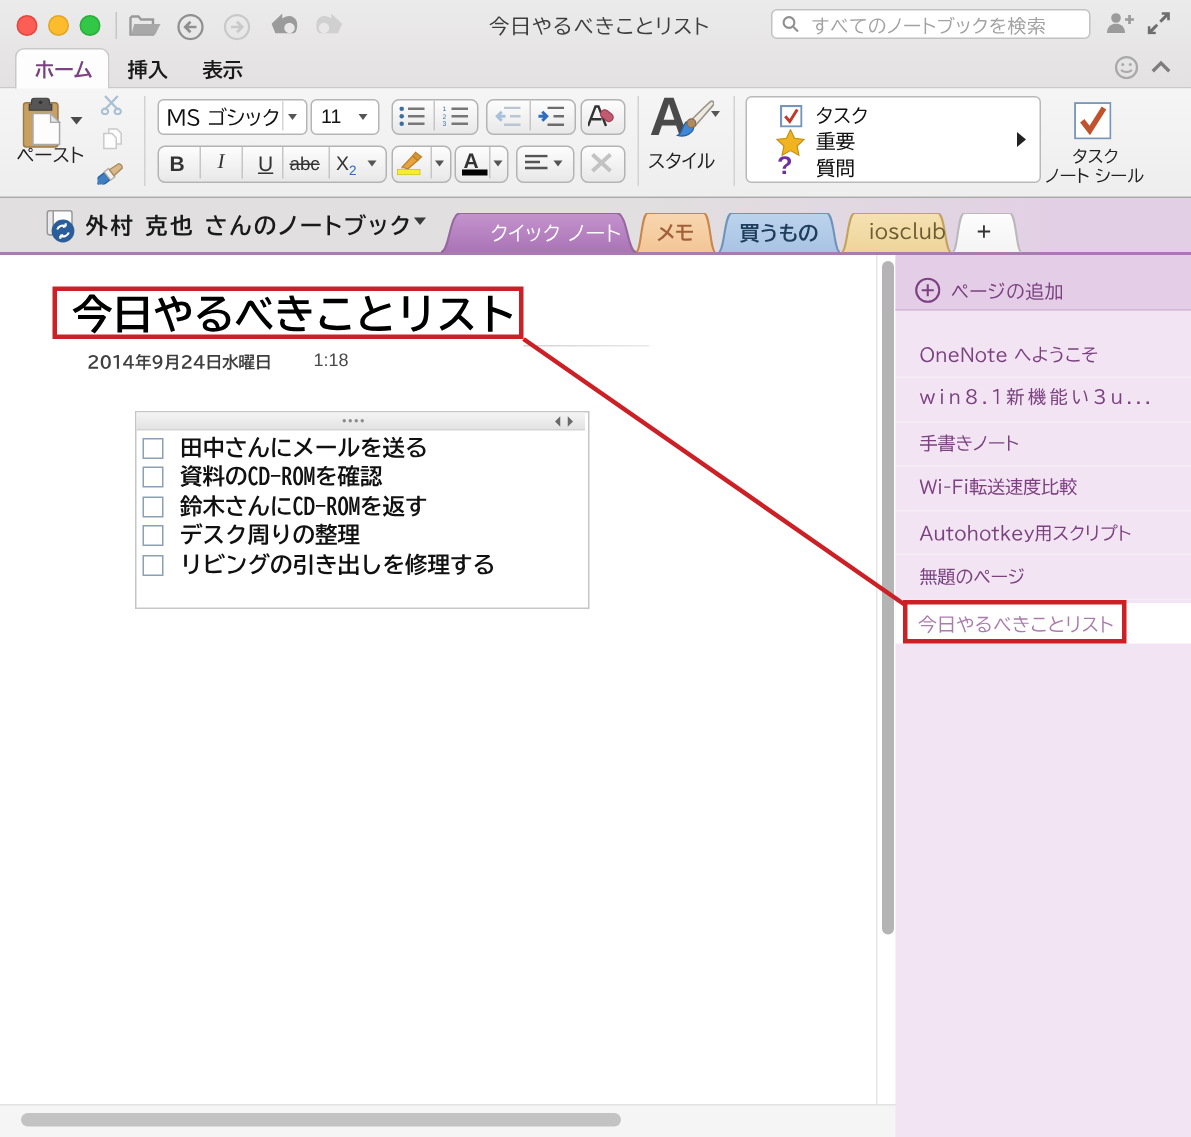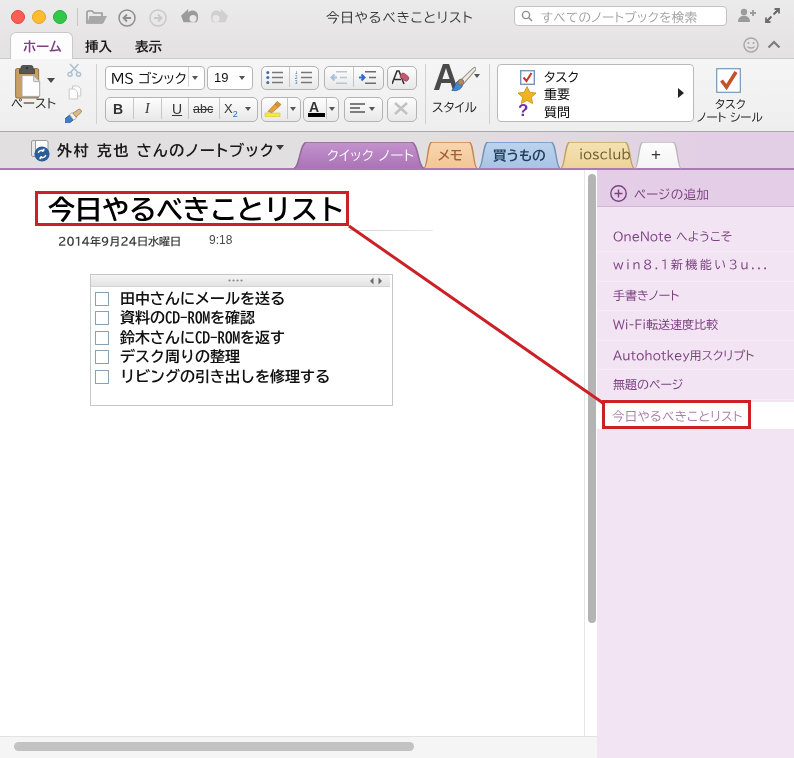--- a/index.html
+++ b/index.html
@@ -110,21 +110,21 @@
 <path d="M9.6 5 L17 5.6 Q18.6 7.5 17 9.4 L9.6 10 Z" fill="#d9b98c" stroke="#ab8a5c" stroke-width="0.9"></path>
     </g>
   </svg>
 <div class="abs" style="left:105px;top:66px;width:98px;height:22px;background:#fff;border:1px solid #b5b5b5;border-radius:4px;"></div>
 <svg style="position:absolute;left:111px;top:69.5px;" width="77" height="18" viewBox="0 -13.5 77 18">
     <path fill="#111" d="M1.2 -10.6H3.1L5.6 -5.4Q6.2 -4.1 6.6 -3.1H6.6Q7 -4.1 7.6 -5.4L10.1 -10.6H12V0.3H10.8V-5.7Q10.8 -8.3 10.8 -9.6H10.8Q10.2 -8.1 9.5 -6.6L7.1 -1.5H6.2L3.7 -6.6Q3 -8.1 2.5 -9.6H2.4Q2.4 -8.3 2.5 -5.9V-5.7V0.3H1.2Z M14.5 -2.1Q15.9 -0.6 18.1 -0.6Q19.2 -0.6 19.8 -1Q20.5 -1.6 20.5 -2.4Q20.5 -3.3 19.8 -3.9Q19.3 -4.3 17.9 -4.8L17.2 -5Q15.9 -5.5 15.3 -6Q14.4 -6.7 14.4 -7.9Q14.4 -9.2 15.3 -10Q16.3 -10.8 17.9 -10.8Q19.9 -10.8 21.4 -9.6L20.8 -8.6Q19.6 -9.7 17.9 -9.7Q16.8 -9.7 16.2 -9.2Q15.7 -8.8 15.7 -8Q15.7 -7.3 16.1 -6.9Q16.7 -6.4 18 -6L18.8 -5.7Q20.4 -5.2 21.1 -4.5Q21.9 -3.7 21.9 -2.5Q21.9 -1 20.8 -0.2Q19.8 0.5 18.1 0.5Q15.4 0.5 13.8 -1.3Z M28.6 -9.4H36.6L37.7 -8.6V-0.3H28.3V-1.3H36.6V-8.5H28.6ZM37.7 -9Q37.3 -10.2 36.7 -11.2L37.5 -11.4Q38.1 -10.5 38.5 -9.3ZM39.4 -9.5Q39 -10.5 38.3 -11.6L39.1 -11.8Q39.8 -10.9 40.2 -9.8Z M45.8 -8.3Q44.1 -9.1 42.2 -9.7L42.5 -10.6Q44.5 -10.1 46.1 -9.3ZM44.4 -5Q43 -5.6 40.8 -6.3L41.2 -7.3Q43.2 -6.7 44.8 -6ZM41.7 -0.8Q44.1 -1 45.6 -1.5Q48 -2.4 49.4 -4.7Q50.3 -6.2 50.8 -8.5L51.7 -7.9Q51.1 -5.2 50.1 -3.6Q48.7 -1.6 46.4 -0.6Q44.7 0 42 0.2Z M54.5 -4.2Q54.1 -6.1 53.4 -7.7L54.3 -8.1Q54.9 -6.7 55.5 -4.6ZM57.5 -4.8Q57.1 -6.6 56.4 -8.2L57.3 -8.6Q57.9 -7.2 58.4 -5.1ZM55.6 -0.3Q58.8 -1.2 60 -3.4Q60.9 -5.1 61.3 -8.5L62.3 -8.2Q62 -5.7 61.5 -4.3Q60.7 -2.2 59.3 -1Q58.1 -0.1 56.2 0.5Z M73.7 -9.3 74.5 -8.6Q73.8 -4.6 71.8 -2.4Q70 -0.5 66.6 0.6L65.9 -0.4Q69.3 -1.3 71 -3.3Q72.7 -5.2 73.3 -8.3H68.5Q67.2 -6.3 65.3 -5L64.6 -5.8Q65.9 -6.7 66.8 -7.7Q67.9 -9.1 68.5 -10.9L69.6 -10.7Q69.3 -9.9 69 -9.3Z"></path>
   </svg>
 <div class="abs" style="left:188px;top:67px;width:1px;height:20px;background:#d5d5d5;"></div>
 <div class="abs" style="left:192px;top:75.5px;width:0;height:0;border-left:3.5px solid transparent;border-right:3.5px solid transparent;border-top:4.5px solid #555;"></div>
 <div class="abs" style="left:207px;top:66px;width:44px;height:22px;background:#fff;border:1px solid #b5b5b5;border-radius:4px;"></div>
-<div class="abs" style="left:214px;top:70px;font-size:13px;color:#111;">19</div>
+<div class="abs" style="left:214px;top:70px;font-size:13px;color:#111;">11</div>
 <div class="abs" style="left:239px;top:75.5px;width:0;height:0;border-left:3.5px solid transparent;border-right:3.5px solid transparent;border-top:4.5px solid #555;"></div>
 <div class="abs" style="left:261px;top:66px;width:56px;height:22px;background:linear-gradient(#fdfdfd,#e9e8e8);border:1px solid #b3b3b3;border-radius:5px;"></div>
 <div class="abs" style="left:289px;top:67px;width:1px;height:20px;background:#c6c6c6;"></div>
 <svg class="abs" style="left:266px;top:71px" width="18" height="13" viewBox="0 0 18 13">
 <circle cx="1.8" cy="1.5" r="1.5" fill="#3a6ea5"></circle>
     <circle cx="1.8" cy="6.5" r="1.5" fill="#3a6ea5"></circle>
     <circle cx="1.8" cy="11.5" r="1.5" fill="#3a6ea5"></circle>
 <path d="M6 1.5 H17 M6 6.5 H17 M6 11.5 H17" stroke="#777" stroke-width="1.6"></path>
   </svg>
 <svg class="abs" style="left:295px;top:71px" width="18" height="13" viewBox="0 0 18 13">
@@ -301,21 +301,21 @@
 <div class="abs" style="left:651px;top:145px;font-size:17px;color:#333;font-weight:300;">+</div>
 <div class="abs" style="left:0;top:170px;width:597px;height:566px;background:#fff;"></div>
 <div class="abs" style="left:349px;top:230px;width:84px;height:1px;background:linear-gradient(90deg,#d2d2d2,#e9e9e9);"></div>
 <svg style="position:absolute;left:48px;top:192.0px;" width="299" height="36" viewBox="0 -27 299 35">
     <path fill="#000" d="M19.5 -14.6V-12.6H7.9V-14.4Q5.2 -12.3 2.1 -10.8L0.4 -13.2Q3.8 -14.7 6.3 -16.7Q9.4 -19.3 11.7 -23.1H14.9Q19.1 -17.4 26.7 -13.8L25 -11.3Q22.1 -12.7 19.5 -14.6ZM18.8 -15.1Q15.6 -17.6 13.4 -20.6Q11.7 -17.7 8.8 -15.1ZM4 -9.5H21.1L22.8 -8.1Q18.8 -1 15.2 2.8L12.6 1.1Q16.1 -2.4 18.6 -6.9H4Z M50.7 -21.6V2.1H47.6V0H33.4V2.1H30.3V-21.6ZM33.4 -19V-12.4H47.6V-19ZM33.4 -9.8V-2.8H47.6V-9.8Z M60.1 -21.1Q61.2 -19 62.5 -15.9Q63.8 -16.3 65.9 -17Q67 -17.4 67.5 -17.5Q66.6 -19.7 65.6 -21.5L68 -22.4Q69.2 -20.5 70.2 -18.2Q71.9 -18.5 73.1 -18.5Q75.6 -18.5 77.2 -17.3Q77.4 -17.1 77.6 -16.9Q79.4 -15 79.4 -12.4Q79.4 -8.3 76.3 -6.6Q74.4 -5.6 70.4 -5.1L69.4 -7.6Q73 -7.9 74.8 -9Q76.4 -10 76.4 -12.5Q76.4 -14.1 75.5 -15Q74.6 -16 73.1 -16Q72.4 -16 71.2 -15.8Q71.8 -14.1 72.4 -12.2L69.8 -11Q69.2 -13.4 68.5 -15.1Q66.2 -14.4 63.5 -13.4Q66.7 -5.7 68.7 0.9L66 1.8Q63.9 -5.2 60.9 -12.5L60.4 -12.3Q57.3 -11.1 56.1 -10.6L55.1 -13.2L55.5 -13.4Q58.5 -14.5 59.8 -15Q58.6 -17.9 57.4 -20.2Z M86 -21.6H100.8L102.2 -19.4Q95.3 -15.2 90.3 -11.8Q93.6 -13.2 96.8 -13.2Q99.8 -13.2 101.7 -12.2Q103.6 -11.4 104.6 -9.9Q105.6 -8.3 105.6 -6.2Q105.6 -3.3 103.6 -1.3Q102.3 0 100.2 0.7Q97.4 1.6 94.1 1.6Q90.3 1.6 88.5 0.2Q87.1 -0.9 87.1 -2.8Q87.1 -4.2 88.1 -5.3Q89.6 -7 92.3 -7Q95.1 -7 96.8 -5.1Q98 -3.7 98.5 -1.4Q102.6 -2.7 102.6 -6.2Q102.6 -8.8 100.4 -10.1Q98.9 -10.9 96.7 -10.9Q93.3 -10.9 90.5 -10Q88.5 -9.3 85.1 -6.7L83.3 -8.9Q86.9 -12.1 91.6 -15.3Q94.8 -17.6 97.3 -19H86ZM96 -0.9Q95.1 -4.6 92.3 -4.6Q90.8 -4.6 90.1 -3.7Q89.8 -3.2 89.8 -2.7Q89.8 -1.7 91.3 -1.2Q92.4 -0.8 94.1 -0.8Q94.9 -0.8 96 -0.9Z M109.1 -4.5Q111 -6.9 112.7 -9.8Q114.9 -13.7 116.5 -17.4Q117.2 -19.2 118.9 -19.2Q119.8 -19.2 120.6 -18.6Q121.1 -18.2 122.1 -16.5Q123.4 -14.2 125.8 -11Q129.7 -5.9 133.8 -2.2L131.9 0.4Q125.8 -5.3 119.5 -15Q119.1 -15.7 118.9 -15.7Q118.6 -15.7 118.2 -14.5Q117 -11.5 114.8 -7.6Q113.2 -4.8 111.5 -2.5ZM127.7 -14.3Q127 -16.4 125.1 -19.1L127.1 -19.8Q128.8 -17.5 129.8 -15.2ZM131.1 -16.1Q130.2 -18.5 128.5 -20.9L130.5 -21.6Q132 -19.7 133.1 -17Z M137.7 -19.4H145.7Q145.2 -20.7 144.7 -22.4L147.6 -22.5Q148.2 -20.8 148.6 -19.4H157.8V-16.9H149.6Q150.3 -15 151.3 -13.1H159.6V-10.5H152.6Q154 -8.1 155.4 -6.2L152.4 -5.4Q150.9 -7.5 149.3 -10.5H137.2V-13.1H148.1Q147.4 -14.7 146.6 -16.9H137.7ZM155.2 1.2Q152.7 1.4 150.5 1.4Q144.8 1.4 142.3 0.3Q138.7 -1.2 138.7 -4.4Q138.7 -6.2 139.7 -7.3L142.1 -6Q141.7 -5.2 141.7 -4.4Q141.7 -2.7 143.9 -2Q146 -1.3 150.1 -1.3Q152.2 -1.3 155 -1.5Z M167.6 -20.3H183.8V-17.4H167.6ZM185.7 -0Q181.5 0.6 176.7 0.6Q171.8 0.6 168.8 -0.3Q167.6 -0.7 166.7 -1.4Q165.1 -2.6 165.1 -4.8Q165.1 -7.5 167.2 -9.5L169.5 -8Q168.2 -6.5 168.2 -5.2Q168.2 -3.7 170 -3.1Q171 -2.8 173 -2.6Q174.8 -2.4 176.6 -2.4Q181.2 -2.4 185.3 -3Z M212.8 0.6Q208.9 1.1 204.8 1.1Q198.6 1.1 196.1 0.3Q194.4 -0.3 193.3 -1.4Q192.1 -2.7 192.1 -4.6Q192.1 -7.1 193.8 -9Q195.2 -10.7 198.4 -12.3Q196.6 -16.4 195.1 -21.6L198.1 -22.4Q199.4 -17.4 201 -13.6Q206 -15.9 211.7 -17.4L212.6 -14.8Q206.4 -13.2 200.2 -10.3Q198.3 -9.4 197.5 -8.8Q195.1 -7.1 195.1 -4.9Q195.1 -3.1 197.3 -2.4Q199.1 -1.8 203.8 -1.8Q208.2 -1.8 212.5 -2.3Z M221.1 -22H224.2V-7.6H221.1ZM234.7 -22.3H237.7V-12.8Q237.7 -7.9 236.9 -5.4Q236.3 -3.4 235.1 -2.1Q232.7 0.5 227.4 1.7L225.8 -1Q231.7 -2.2 233.3 -4.9Q234.4 -6.7 234.6 -9.4Q234.7 -10.6 234.7 -12.8Z M247 -20.4H262.9L264.6 -18.8Q262.4 -13.6 259.3 -9.3Q263.7 -5.8 267.7 -1.5L265.5 0.9Q261.6 -3.5 257.6 -7Q253.3 -1.9 246.6 1L245.1 -1.7Q250 -3.7 253.2 -6.7Q256.3 -9.5 258.8 -13.6Q260.2 -15.8 261 -17.7H247Z M277.3 -22.3H280.4V-14.8Q288.3 -12.3 293.5 -9.8L292 -7Q287 -9.5 280.4 -11.7V1.6H277.3Z"></path>
   </svg>
 <div class="abs" style="left:35px;top:191px;width:308px;height:29px;border:3px solid #cb2026;z-index:60;"></div>
 <svg style="position:absolute;left:58px;top:234.0px;" width="125" height="15" viewBox="0 -11 125 14">
     <path fill="#3f3f3f" d="M1 0.3V-0.9Q1.5 -2.5 3.7 -4L4 -4.2Q5 -4.9 5.4 -5.3Q5.8 -5.8 5.8 -6.3Q5.8 -6.8 5.5 -7.1Q5 -7.7 4.2 -7.7Q2.9 -7.7 1.8 -6.6L0.9 -7.4Q1.3 -7.9 1.8 -8.2Q2.9 -8.8 4.2 -8.8Q5.2 -8.8 6 -8.4Q6.6 -8.1 7 -7.5Q7.3 -7 7.3 -6.3Q7.3 -5.4 6.7 -4.7Q6.2 -4.2 5 -3.4L4.7 -3.2Q3.4 -2.3 3 -1.9Q2.5 -1.4 2.4 -1H7.4V0.3Z M12.5 -8.9Q14.2 -8.9 15.2 -7.4Q15.9 -6.2 15.9 -4.2Q15.9 -2.3 15.3 -1.1Q14.4 0.5 12.5 0.5Q10.9 0.5 10 -0.9Q9.1 -2.1 9.1 -4.2Q9.1 -6.3 10 -7.6Q10.9 -8.9 12.5 -8.9ZM12.5 -7.7Q11.7 -7.7 11.2 -6.7Q10.7 -5.8 10.7 -4.2Q10.7 -2.6 11.1 -1.7Q11.6 -0.7 12.5 -0.7Q13.3 -0.7 13.8 -1.5Q14.4 -2.4 14.4 -4.2Q14.4 -5.8 13.9 -6.7Q13.4 -7.7 12.5 -7.7Z M19.9 0.3V-7.3Q18.8 -6.9 17.8 -6.8L17.5 -7.8Q19.2 -8.3 20.3 -8.8H21.3V0.3Z M28.1 -8.7H29.8V-2.9H31.4V-1.8H29.8V0.3H28.5V-1.8H24V-2.9ZM28.5 -2.9V-5.5Q28.5 -6.4 28.5 -7.5H28.5Q28 -6.4 27.6 -5.8L25.6 -2.9Z M38.7 -7.3V-5.6H41.6V-4.5H38.7V-2.7H42.7V-1.6H38.7V1H37.5V-1.6H32.3V-2.7H33.9V-5.6H37.5V-7.3H34.7Q34.1 -6.5 33.4 -5.7L32.6 -6.6Q34 -7.9 34.6 -9.5L35.8 -9.3Q35.6 -8.7 35.4 -8.3H42.2V-7.3ZM37.5 -2.7V-4.5H35.1V-2.7Z M48.9 -3.8Q48.6 -3.4 48.1 -3.1Q47.4 -2.7 46.6 -2.7Q45.4 -2.7 44.6 -3.5Q43.7 -4.3 43.7 -5.7Q43.7 -6.9 44.4 -7.7Q45.4 -8.8 46.9 -8.8Q48.6 -8.8 49.5 -7.7Q50.3 -6.7 50.3 -4.7Q50.3 -2.7 49.4 -1.5Q48.7 -0.5 47.5 0Q46.6 0.4 45.3 0.6L44.7 -0.6Q46.6 -0.7 47.6 -1.5Q48.7 -2.3 48.9 -3.8ZM46.9 -7.7Q46.1 -7.7 45.6 -7.1Q45.1 -6.5 45.1 -5.7Q45.1 -4.9 45.6 -4.4Q46.1 -3.8 46.9 -3.8Q47.8 -3.8 48.3 -4.5Q48.7 -5 48.7 -5.7Q48.7 -6.5 48.3 -7Q47.8 -7.7 46.9 -7.7Z M60.6 -9V-0.2Q60.6 0.3 60.4 0.6Q60.1 1 59.3 1Q58.2 1 57.1 0.9L56.9 -0.3Q58.2 -0.2 59 -0.2Q59.3 -0.2 59.3 -0.3Q59.4 -0.4 59.4 -0.5V-2.7H54.6Q54.6 -1.9 54.4 -1.1Q54 0.1 53 1.1L52.1 0.2Q52.9 -0.8 53.2 -1.9Q53.4 -2.6 53.4 -3.5V-9ZM54.7 -8V-6.5H59.4V-8ZM54.7 -5.4V-3.8H59.4V-5.4Z M63.3 0.3V-0.9Q63.8 -2.5 66.1 -4L66.4 -4.2Q67.4 -4.9 67.7 -5.3Q68.1 -5.8 68.1 -6.3Q68.1 -6.8 67.8 -7.1Q67.4 -7.7 66.5 -7.7Q65.2 -7.7 64.2 -6.6L63.3 -7.4Q63.6 -7.9 64.1 -8.2Q65.2 -8.8 66.5 -8.8Q67.6 -8.8 68.3 -8.4Q69 -8.1 69.3 -7.5Q69.7 -7 69.7 -6.3Q69.7 -5.4 69 -4.7Q68.6 -4.2 67.4 -3.4L67 -3.2Q65.8 -2.3 65.4 -1.9Q64.9 -1.4 64.7 -1H69.7V0.3Z M75.2 -8.7H76.9V-2.9H78.5V-1.8H76.9V0.3H75.5V-1.8H71.1V-2.9ZM75.5 -2.9V-5.5Q75.5 -6.4 75.6 -7.5H75.6Q75.1 -6.4 74.7 -5.8L72.6 -2.9Z M88.7 -8.8V0.8H87.5V0H81.7V0.8H80.4V-8.8ZM81.7 -7.7V-5.1H87.5V-7.7ZM81.7 -4V-1.1H87.5V-4Z M96.3 -7.4Q96.5 -6.3 97 -5.3Q98.4 -6.5 99.5 -7.8L100.5 -7Q98.9 -5.4 97.5 -4.4Q97.6 -4.4 97.6 -4.3Q98.8 -2.6 101 -1.2L100.2 -0.2Q97.6 -1.7 96.3 -4.7V0Q96.3 0.5 96 0.8Q95.7 1 95 1Q94.2 1 93.5 0.9L93.3 -0.3Q94.2 -0.2 94.8 -0.2Q95 -0.2 95 -0.3Q95.1 -0.4 95.1 -0.5V-9.4H96.3ZM90.5 -6.8H94.1L94.7 -6.2Q94.4 -4.6 93.9 -3.4Q93.1 -1.8 91.8 -0.5Q91.5 -0.3 91 0.1L90.2 -0.8Q92.8 -2.7 93.4 -5.7H90.5Z M104.5 -3.2Q105.5 -4.2 106.2 -5.5H105V-6.3H107V-6.9H105.1V-7.7H107V-8.2H105V-9.1H108V-5.5H106.3L107.2 -5.2Q107 -4.8 106.8 -4.5H108.2Q108.4 -5 108.5 -5.4L108.6 -5.5H108.4V-6.3H110.3V-6.9H108.5V-7.7H110.3V-8.2H108.4V-9.1H111.3V-5.5H108.7L109.7 -5.2Q109.5 -4.9 109.3 -4.5H111.5V-3.7H109.1V-3.1H111.2V-2.3H109.1V-1.7H111.2V-0.9H109.1V-0.2H111.8V0.6H106.4V1H105.4V-2.7Q105.2 -2.5 104.9 -2.2L104.5 -3.1V-0.9H102.5V0H101.5V-8.6H104.5ZM102.5 -7.6V-5.3H103.5V-7.6ZM102.5 -4.3V-1.9H103.5V-4.3ZM106.4 -3.7V-3.1H108.1V-3.7ZM106.4 -2.3V-1.7H108.1V-2.3ZM106.4 -0.9V-0.2H108.1V-0.9Z M121.7 -8.8V0.8H120.5V0H114.7V0.8H113.4V-8.8ZM114.7 -7.7V-5.1H120.5V-7.7ZM114.7 -4V-1.1H120.5V-4Z"></path>
   </svg>
-<div class="abs" style="left:209px;top:233px;font-size:12px;color:#4a4a4a;">9:18</div>
+<div class="abs" style="left:209px;top:233px;font-size:12px;color:#4a4a4a;">1:18</div>
 <svg class="abs" style="left:340px;top:218px;z-index:60" width="270" height="195" viewBox="0 0 270 195">
 <path d="M9 8 L263 185" stroke="#cb2026" stroke-width="3" fill="none"></path>
   </svg>
 <div class="abs" style="left:90px;top:274px;width:301px;height:130px;background:#fff;border:1px solid #c6c6c6;"></div>
 <div class="abs" style="left:91px;top:275px;width:299px;height:11px;background:linear-gradient(#f4f4f4,#e3e3e3);border-bottom:1px solid #d4d4d4;"></div>
 <svg class="abs" style="left:228px;top:279px" width="15" height="3" viewBox="0 0 15 3">
 <circle cx="1.5" cy="1.5" r="1.1" fill="#8a8a8a"></circle>
     <circle cx="5.5" cy="1.5" r="1.1" fill="#8a8a8a"></circle>
 <circle cx="9.5" cy="1.5" r="1.1" fill="#8a8a8a"></circle>
     <circle cx="13.5" cy="1.5" r="1.1" fill="#8a8a8a"></circle>

